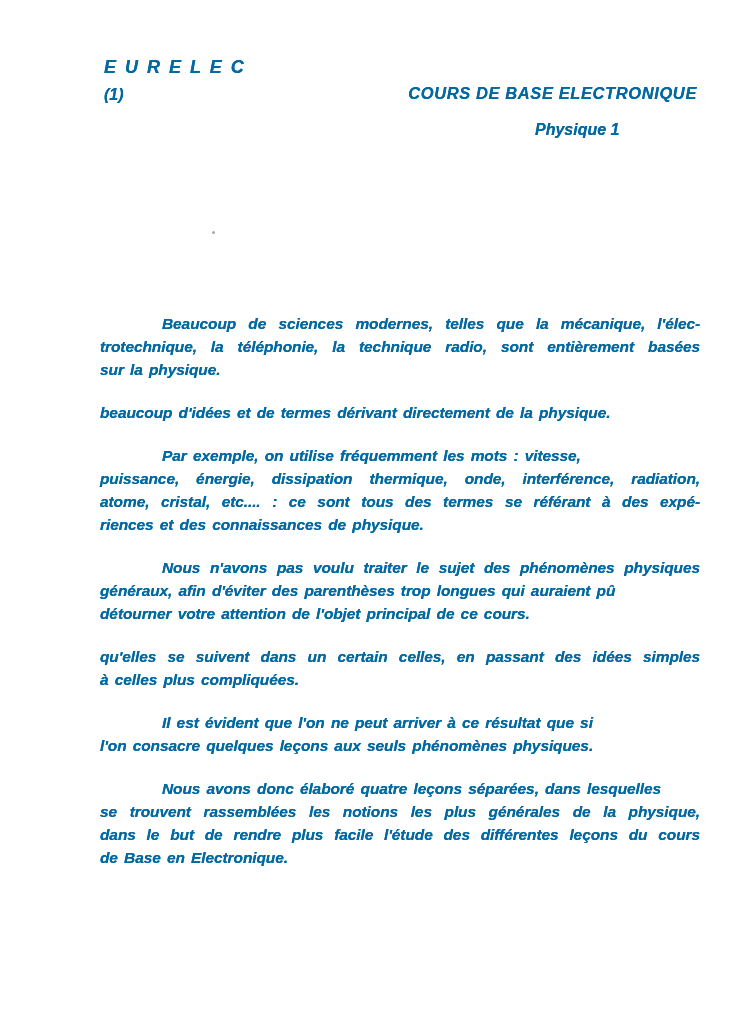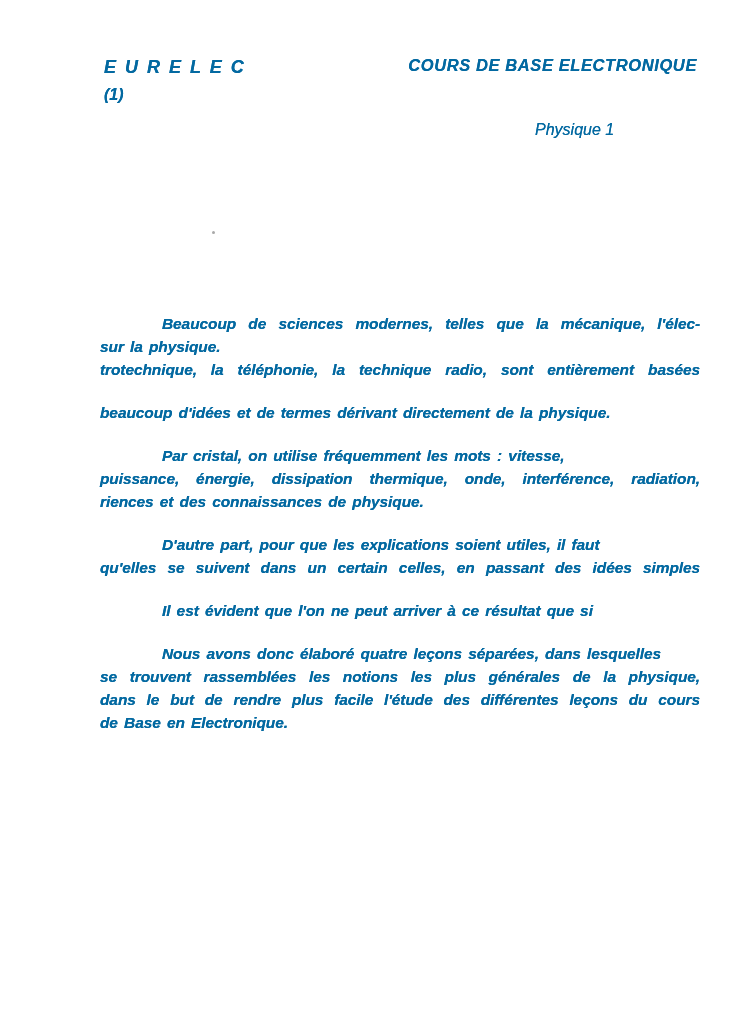--- a/index.html
+++ b/index.html
@@ -33,34 +33,34 @@
     left: 104px;
     top: 86px;
     font-size: 16px;
     font-weight: 700;
     font-style: italic;
     text-shadow: 0 0 0.4px currentColor;
   }
   .hdr-course {
     position: absolute;
     right: 52px;
-    top: 56px;
+    top: 84px;
     font-size: 16.5px;
     font-weight: 700;
     font-style: italic;
     letter-spacing: 0.6px;
     text-shadow: 0 0 0.5px currentColor;
     text-align: right;
   }
   .hdr-lesson {
     position: absolute;
     left: 535px;
     top: 121px;
     font-size: 16px;
-    font-weight: 400;
+    font-weight: 700;
     font-style: italic;
     text-shadow: 0 0 0.4px currentColor;
   }
   
   .body-text {
     position: absolute;
     left: 100px;
     top: 312px;
     width: 600px;
     font-size: 15.5px;
@@ -107,37 +107,44 @@
 
   <div class="hdr-course">COURS DE BASE ELECTRONIQUE</div>
 
   <div class="hdr-lesson">Physique 1</div>
 
   <div class="artifact-dot"></div>
 
   <div class="body-text">
       <div class="para">
         <div class="line indent justify">Beaucoup de sciences modernes, telles que la mécanique, l'élec-</div>
+        <div class="line justify">trotechnique, la téléphonie, la technique radio, sont entièrement basées</div>
         <div class="line">sur la physique.</div>
-        <div class="line justify">trotechnique, la téléphonie, la technique radio, sont entièrement basées</div>
       </div>
       <div class="para">
         <div class="line">beaucoup d'idées et de termes dérivant directement de la physique.</div>
       </div>
       <div class="para">
-        <div class="line indent">Par cristal, on utilise fréquemment les mots : vitesse,</div>
+        <div class="line indent">Par exemple, on utilise fréquemment les mots : vitesse,</div>
         <div class="line justify">puissance, énergie, dissipation thermique, onde, interférence, radiation,</div>
+        <div class="line justify">atome, cristal, etc.... : ce sont tous des termes se référant à des expé-</div>
         <div class="line">riences et des connaissances de physique.</div>
       </div>
       <div class="para">
-        <div class="line indent">D'autre part, pour que les explications soient utiles, il faut</div>
+        <div class="line indent justify">Nous n'avons pas voulu traiter le sujet des phénomènes physiques</div>
+        <div class="line">généraux, afin d'éviter des parenthèses trop longues qui auraient pû</div>
+        <div class="line">détourner votre attention de l'objet principal de ce cours.</div>
+      </div>
+      <div class="para">
         <div class="line justify">qu'elles se suivent dans un certain celles, en passant des idées simples</div>
+        <div class="line">à celles plus compliquées.</div>
       </div>
       <div class="para">
         <div class="line indent">Il est évident que l'on ne peut arriver à ce résultat que si</div>
+        <div class="line">l'on consacre quelques leçons aux seuls phénomènes physiques.</div>
       </div>
       <div class="para">
         <div class="line indent">Nous avons donc élaboré quatre leçons séparées, dans lesquelles</div>
         <div class="line justify">se trouvent rassemblées les notions les plus générales de la physique,</div>
         <div class="line justify">dans le but de rendre plus facile l'étude des différentes leçons du cours</div>
         <div class="line">de Base en Electronique.</div>
       </div>
     </div>
 
 </div>

